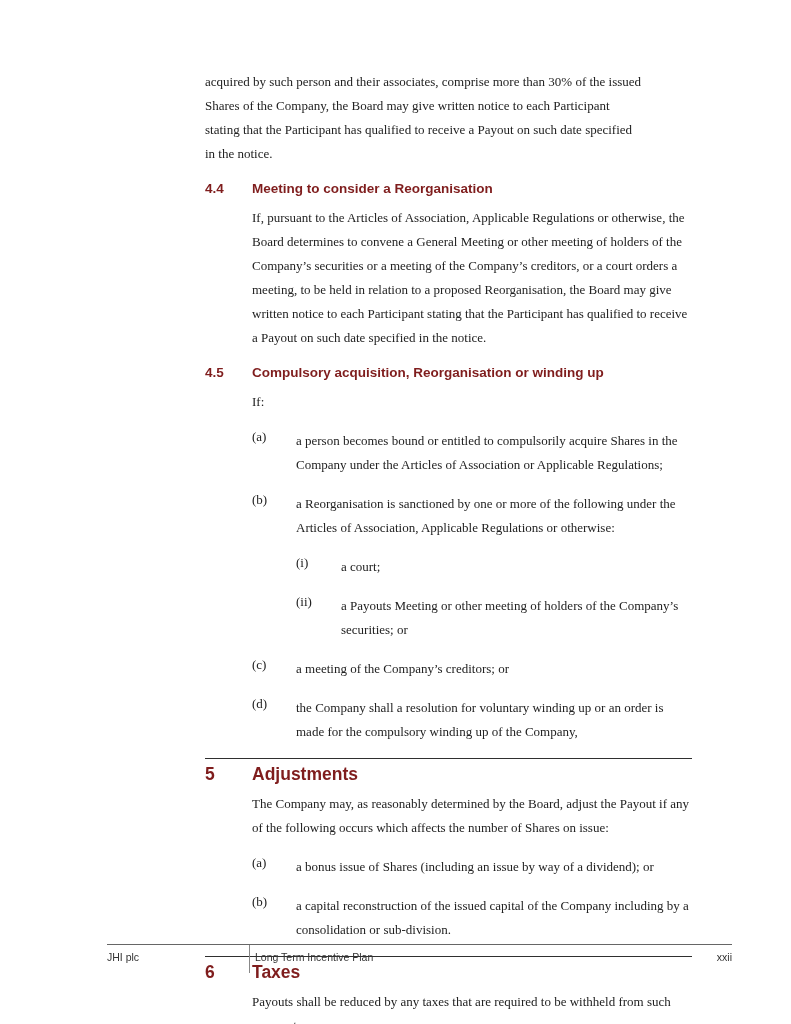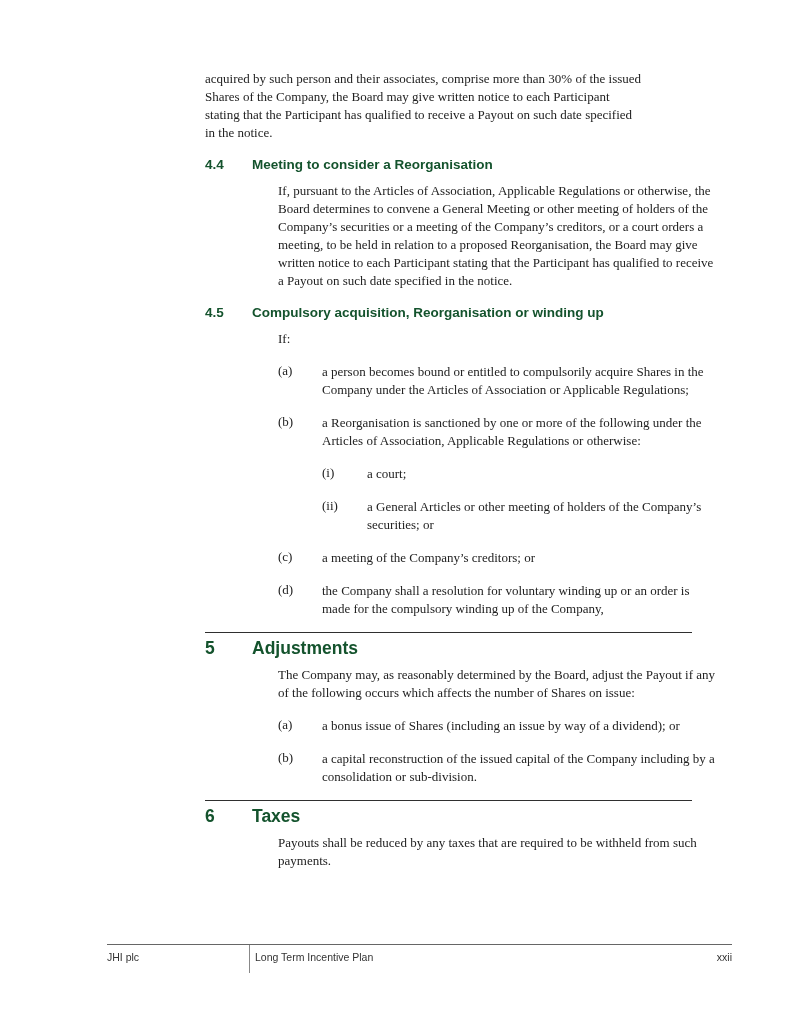--- a/index.html
+++ b/index.html
@@ -12,35 +12,35 @@
     overflow:hidden;
   }
   .content {
     position:absolute;
     left:205px; top:70px;
     width:487px;
   }
   p.body {
     margin:0;
     font-size:13px;
-    line-height:18px;
+    line-height:24px;
     color:#222222;
   }
   .frag { margin-left:47px; width:438px; }
   .sec { margin-top:15px; }
   .sec-head {
     display:flex;
     font-family:"Liberation Sans", sans-serif;
     font-weight:bold;
-    color:#14532d;
+    color:#7f1d1d;
   }
   .sec-head .num { width:47px; flex:none; }
   .sec-head.sub { font-size:13.5px; line-height:16px; margin-bottom:9px; }
   .sec-head.major { font-size:17.5px; line-height:20px; margin-bottom:8px; }
-  .sec-body { margin-left:73px; width:440px; }
+  .sec-body { margin-left:47px; width:440px; }
   .sec-body > * + * { margin-top:15px; }
   .li { display:flex; }
   .li-label { width:44px; flex:none; font-size:13px; line-height:15.8px; color:#222222; }
   .li-text { flex:1; }
   .li-text > * + * { margin-top:15px; }
   .sub-li .li-label { width:45px; }
   .rule {
     margin-top:14px;
     margin-left:0;
     width:487px;
@@ -110,21 +110,21 @@
             <div class="li sub-li">
               <span class="li-label">(i)</span>
               <div class="li-text">
                 <p class="body">a court;</p>
               </div>
             </div>
 
             <div class="li sub-li">
               <span class="li-label">(ii)</span>
               <div class="li-text">
-                <p class="body">a General Articles or other meeting of holders of the Company’s securities; or</p>
+                <p class="body">a Payouts Meeting or other meeting of holders of the Company’s securities; or</p>
               </div>
             </div>
           </div>
         </div>
 
         <div class="li">
           <span class="li-label">(c)</span>
           <div class="li-text">
             <p class="body">a meeting of the Company’s creditors; or</p>
           </div>

